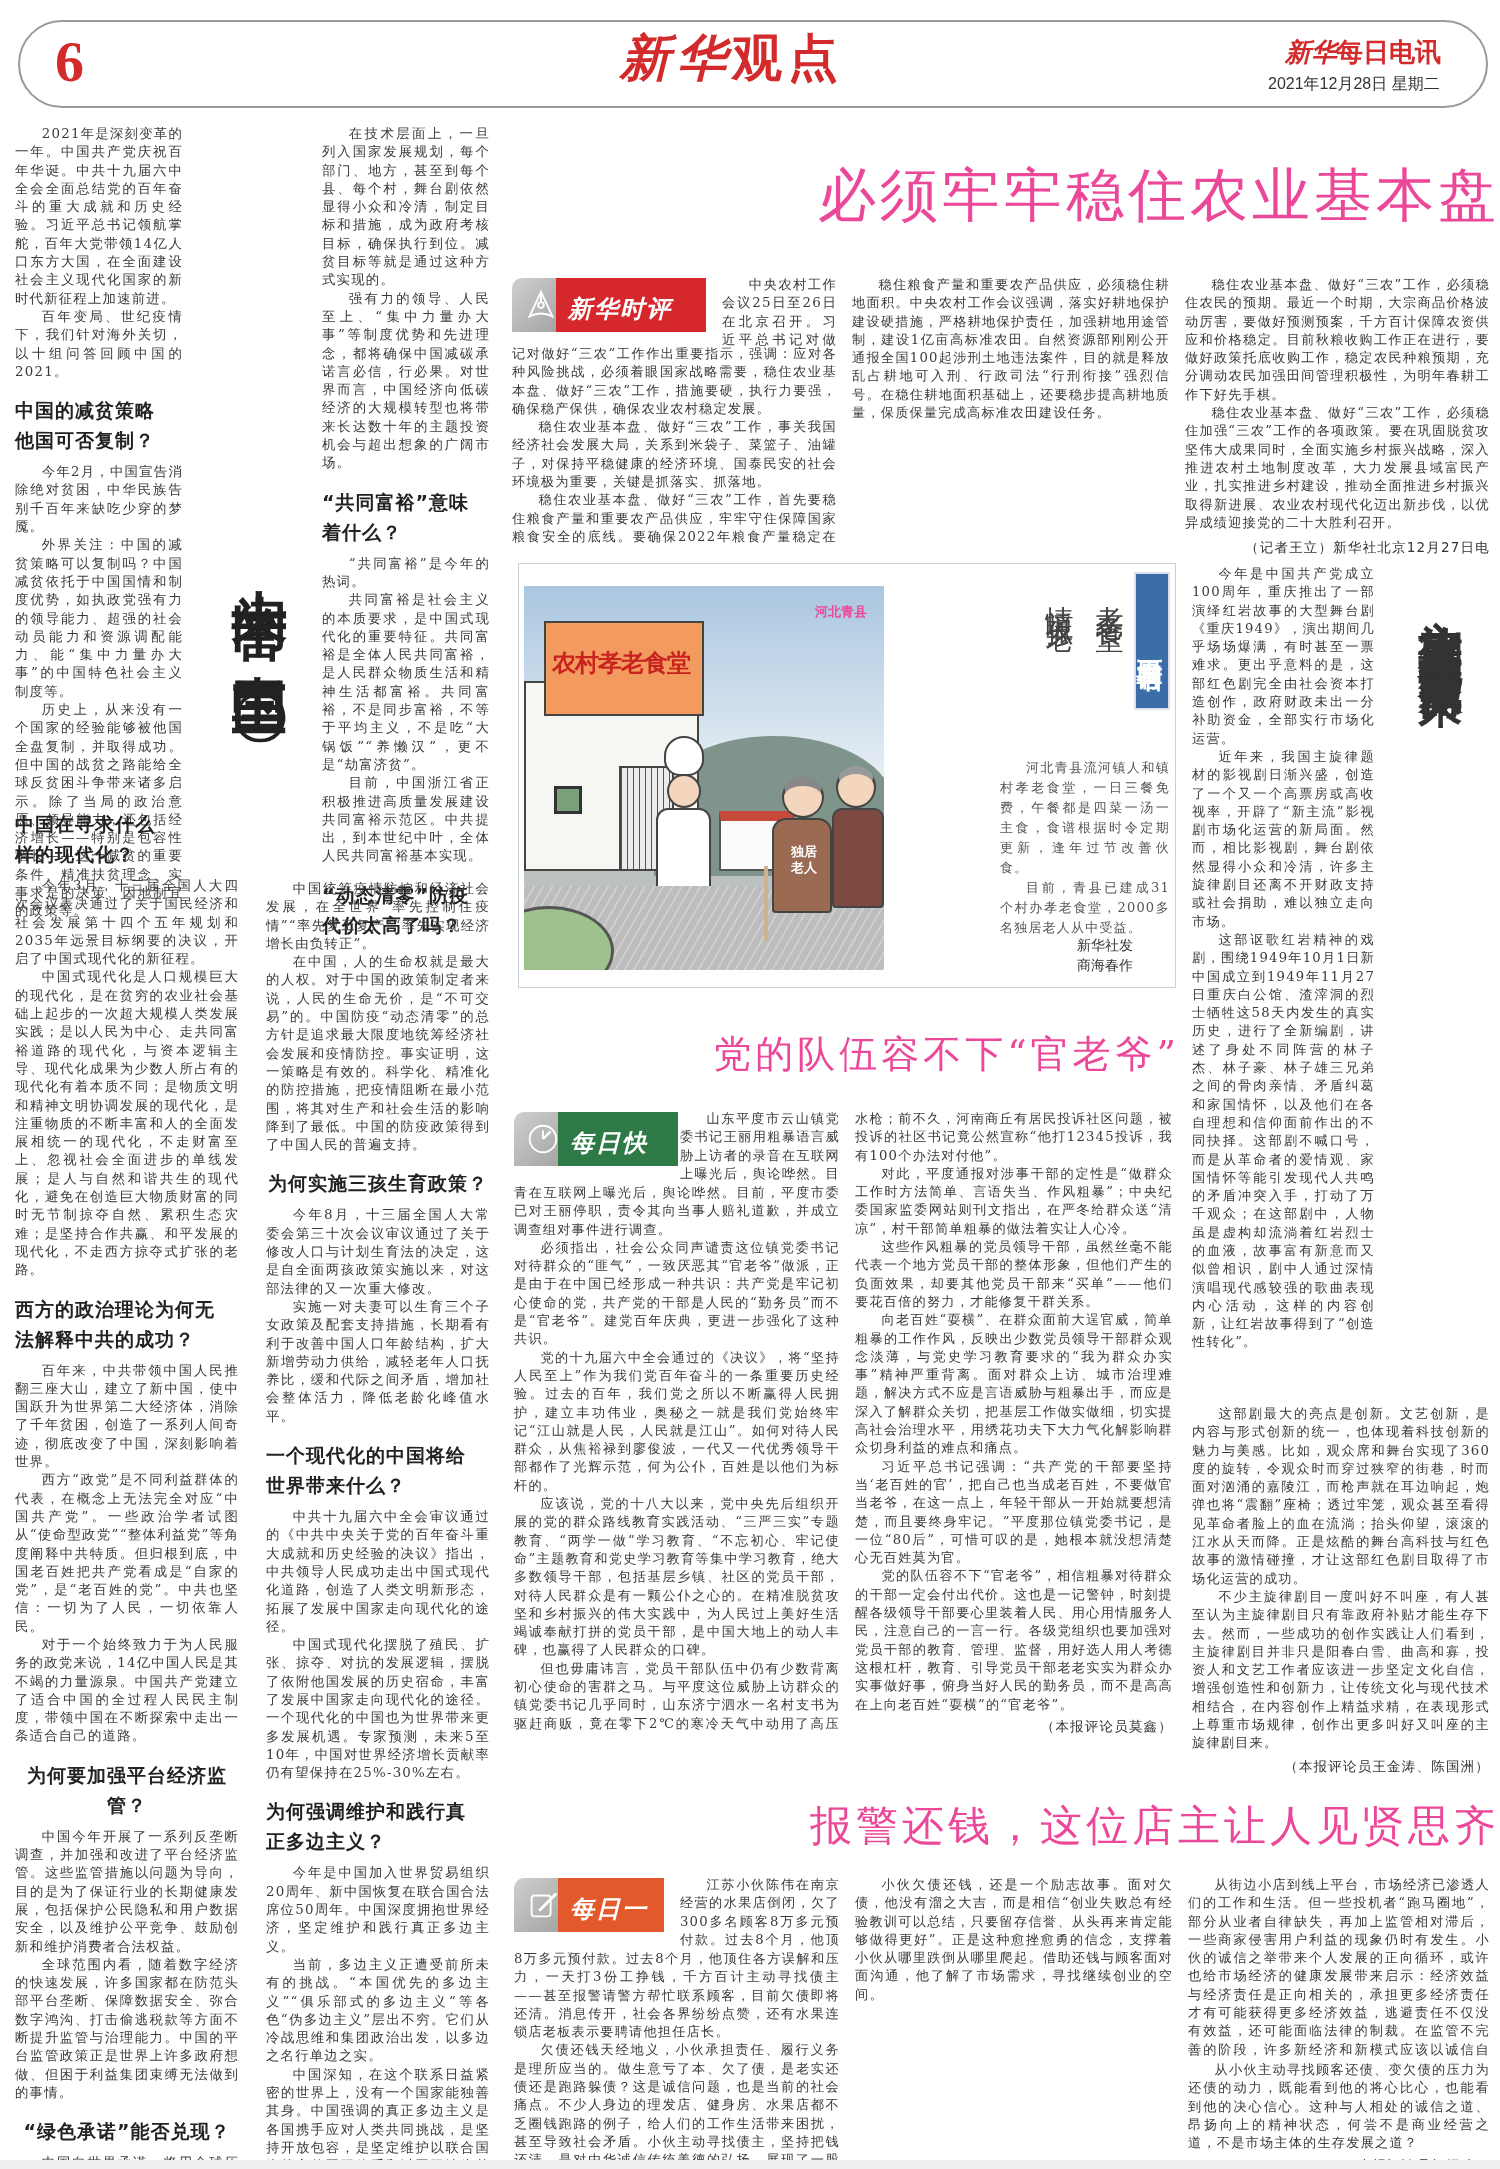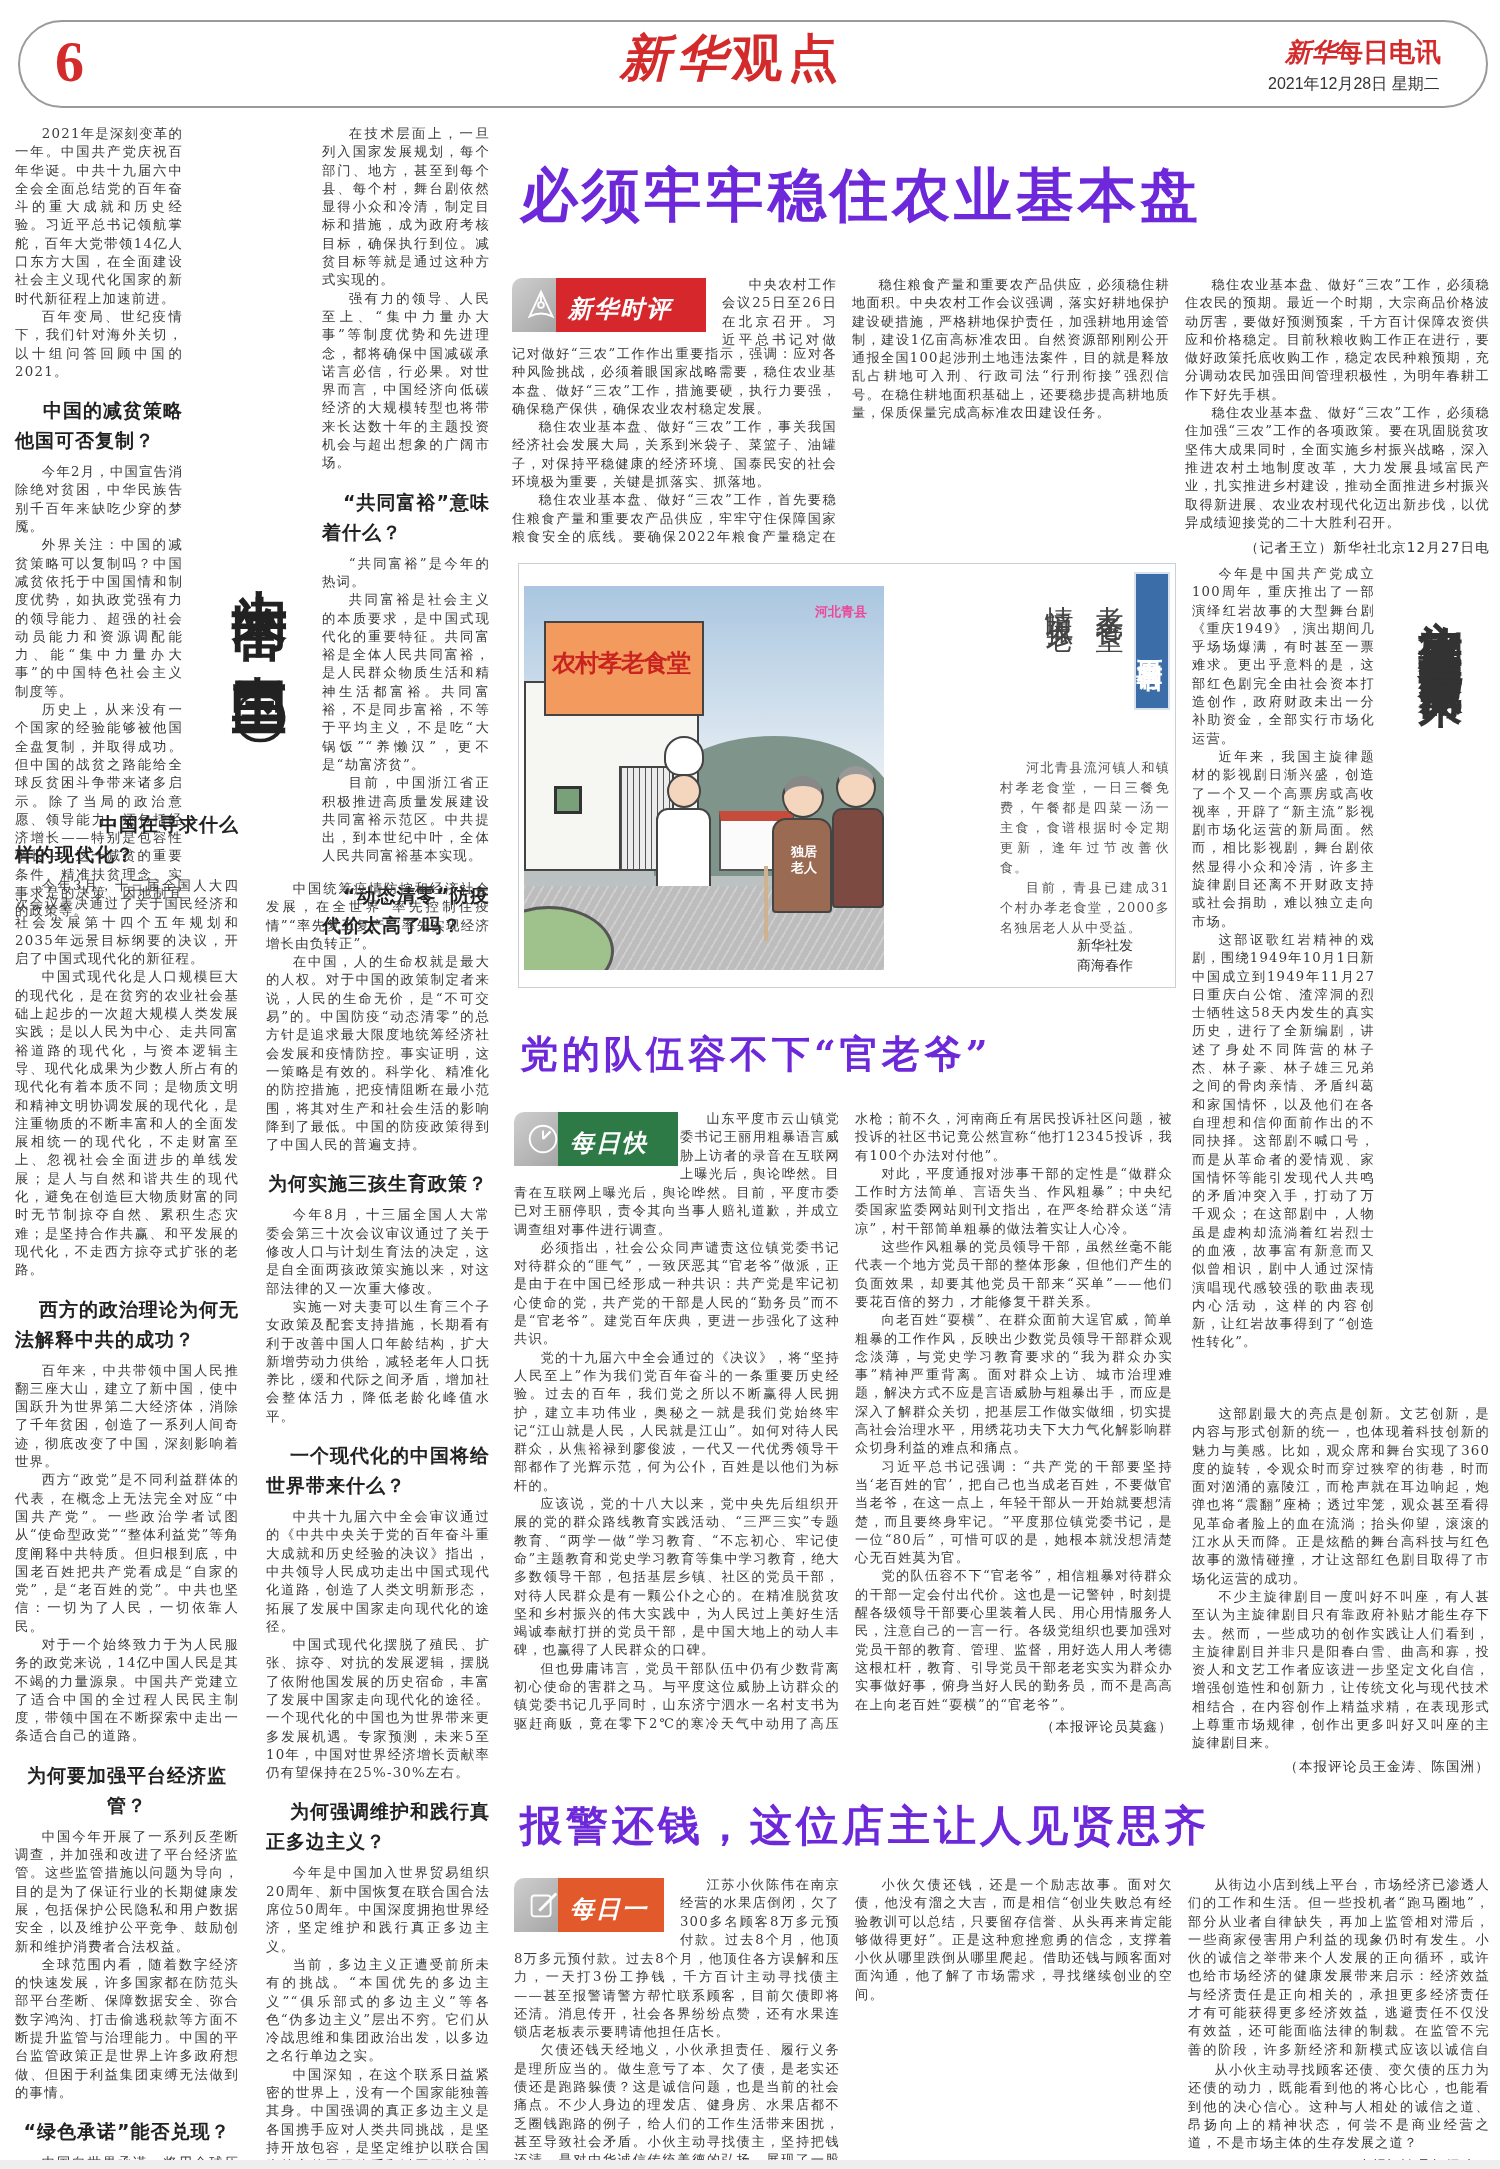--- a/index.html
+++ b/index.html
@@ -14,30 +14,30 @@
   .section-title .brand { font-style: italic; }
   .paper-name { left: 1285px; top: 38px; font-family: "Liberation Serif", serif; font-weight: bold; font-size: 26px; color: #d32a2c; line-height: 30px; }
   .paper-name .brand { font-style: italic; }
   .paper-date { left: 1268px; top: 74px; font-family: "Liberation Sans", sans-serif; font-size: 16px; color: #333; line-height: 20px; }
 
   
   .col { position: absolute; font-size: 13.4px; line-height: 18.3px; text-align: justify; color: #3a3a3a; letter-spacing: 1.2px; }
   .col p { text-indent: 2em; }
   .col p.noindent { text-indent: 0; }
   .col h3 { font-family: "DejaVu Sans", "Liberation Sans", sans-serif; font-weight: bold; font-size: 19px; line-height: 30px; color: #222; margin: 14px 0 8px 0; letter-spacing: 1px; }
-  .col h3 .l1 { display: block; text-align: right; }
+  .col h3 .l1 { display: block; text-align: left; }
   .col h3 .l2 { display: block; text-align: left; }
   .col h3.center { text-align: center; }
   .byline { font-family: "DejaVu Sans", "Liberation Sans", sans-serif; font-size: 13.5px; color: #333; }
   .byline.right { text-align: right; }
 
   
   .vertical-headline { left: 232px; top: 165px; width: 60px; font-family: "DejaVu Serif", serif; font-weight: bold; font-size: 56px; line-height: 62px; color: #222; text-align: center; writing-mode: vertical-rl; letter-spacing: 6px; height: 880px; }
 
-  .main-headline { font-family: "DejaVu Serif", "Liberation Serif", serif; font-weight: bold; color: #6d28d9; text-align: left; letter-spacing: 4px; }
+  .main-headline { font-family: "DejaVu Serif", "Liberation Serif", serif; font-weight: normal; color: #ec4899; text-align: right; letter-spacing: 4px; }
 
   
   .badge { position: absolute; height: 54px; }
   .badge .grey { position: absolute; left: 0; top: 0; width: 60px; height: 54px; background: linear-gradient(135deg, #cfcfcf, #9e9e9e); border-radius: 10px 0 0 0; }
   .badge .label { position: absolute; left: 44px; top: 0; height: 54px; padding: 4px 12px; color: #fff; font-family: "DejaVu Sans", sans-serif; font-weight: bold; font-style: italic; font-size: 24px; line-height: 54px; letter-spacing: 2px; }
   .badge .glyph { position: absolute; left: 10px; top: 8px; width: 38px; height: 38px; }
 
   
   .cartoon-frame { left: 518px; top: 563px; width: 658px; height: 425px; border: 1.5px solid #c9d1d6; }
   .cartoon-art { left: 524px; top: 586px; width: 360px; height: 384px; overflow: hidden; background: linear-gradient(180deg, #aac6e0 0%, #d4e2ee 35%, #eef2f5 55%, #b8c0bf 70%, #c7c7c7 100%); }

